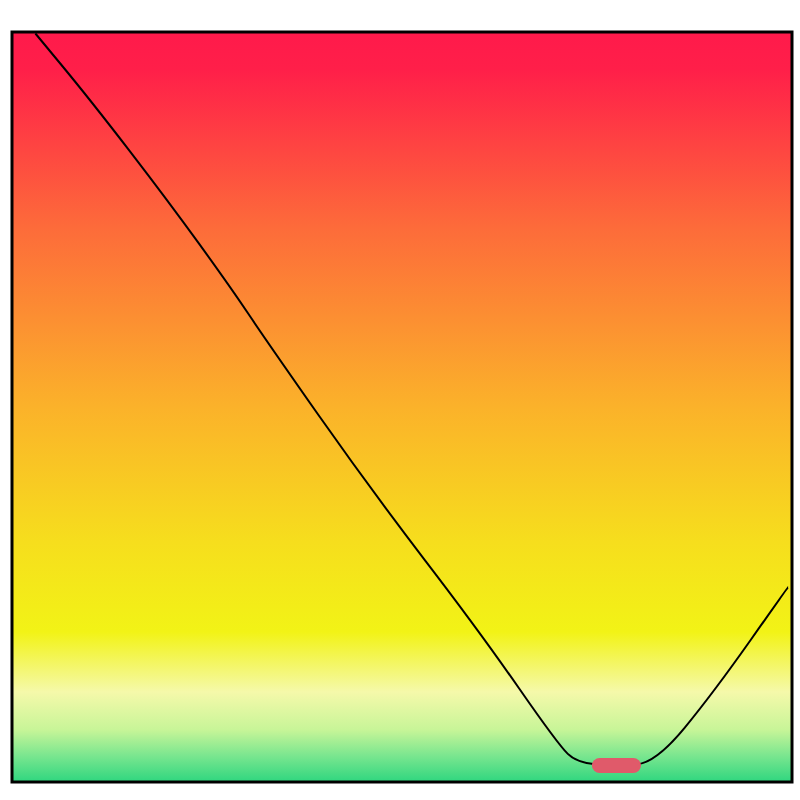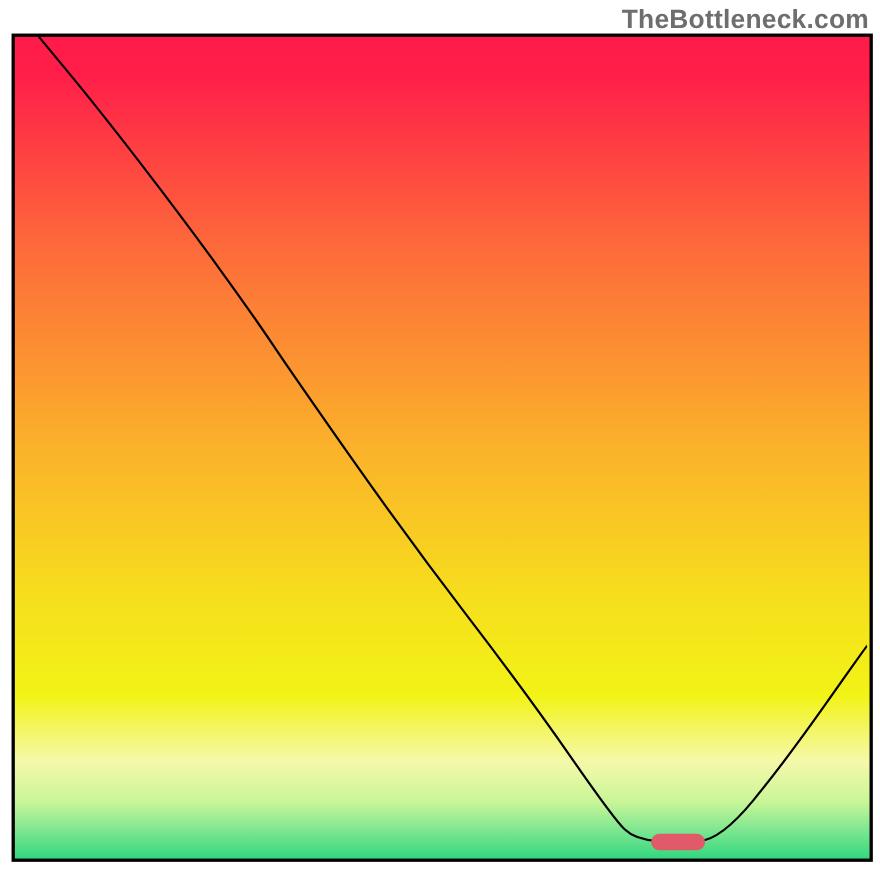--- a/index.html
+++ b/index.html
@@ -54,14 +54,13 @@
 
     <rect id="plot-bg" x="12" y="32" width="780" height="750" fill="url(#bg-grad)"></rect>
 
     <rect x="12" y="32" width="780" height="750" fill="none" stroke="#000" stroke-width="3"></rect>
 
     <path id="curve-path" d="M 35.4 33.5 Q 35.4 33.5 62.7 66.5 Q 90.0 99.5 129.0 150.1 Q 168.0 200.8 199.2 243.9 Q 230.4 287.0 248.0 313.3 Q 265.5 339.5 318.1 414.5 Q 370.8 489.5 425.4 560.8 Q 480.0 632.0 519.0 688.3 Q 558.0 744.5 567.8 753.9 Q 577.5 763.3 597.0 764.4 Q 616.5 765.5 636.0 764.4 Q 655.5 763.3 684.8 727.6 Q 714.0 692.0 751.0 639.5 T 788.1 587.0" fill="none" stroke="#000000" stroke-width="2"></path>
 
     <rect id="marker-rect" x="591.9" y="758.0" width="49.1" height="15.0" rx="7.8" ry="7.8" fill="#e05a6a"></rect>
   </svg>
 
-  <div class="watermark">TheBottleneck.com</div>
 </div>
 
 </body></html>

